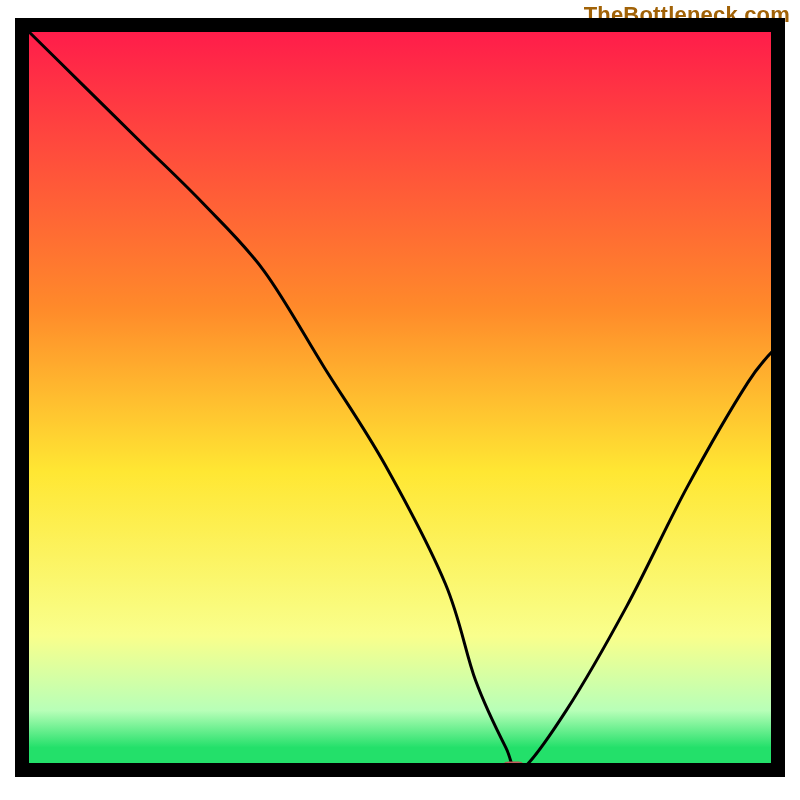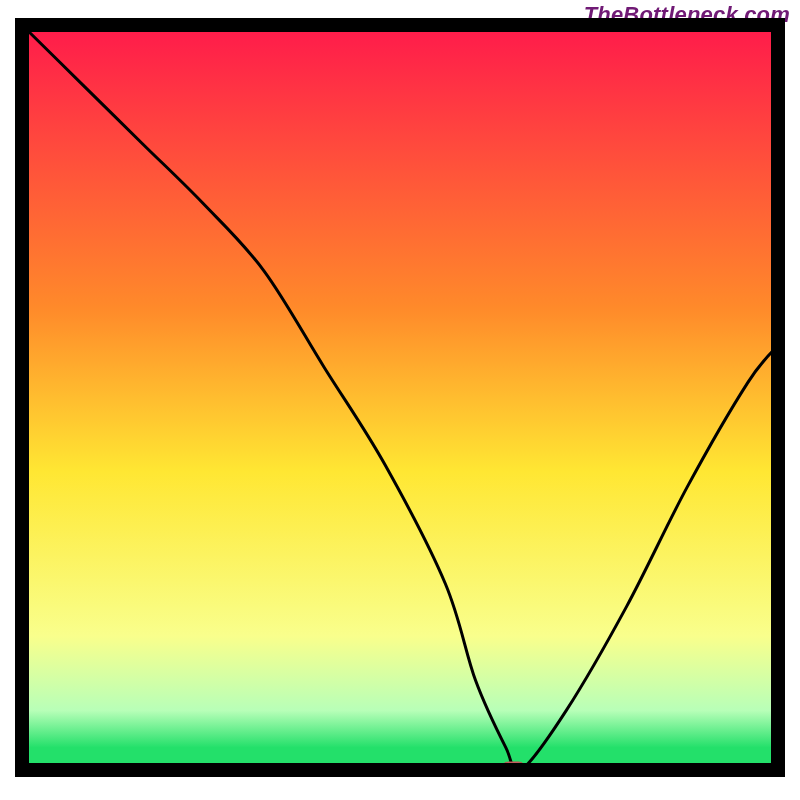--- a/index.html
+++ b/index.html
@@ -13,24 +13,23 @@
   .stage {
     position: relative;
     width: 800px;
     height: 800px;
   }
   .watermark {
     position: absolute;
     top: 2px;
     right: 10px;
     font-size: 22px;
-    color: #701a75;
+    color: #a16207;
     font-weight: 600;
     letter-spacing: 0.2px;
-    font-style: italic;
   }
   svg.plot {
     position: absolute;
     left: 0;
     top: 0;
   }
 </style>
 </head>
 <body>
 

